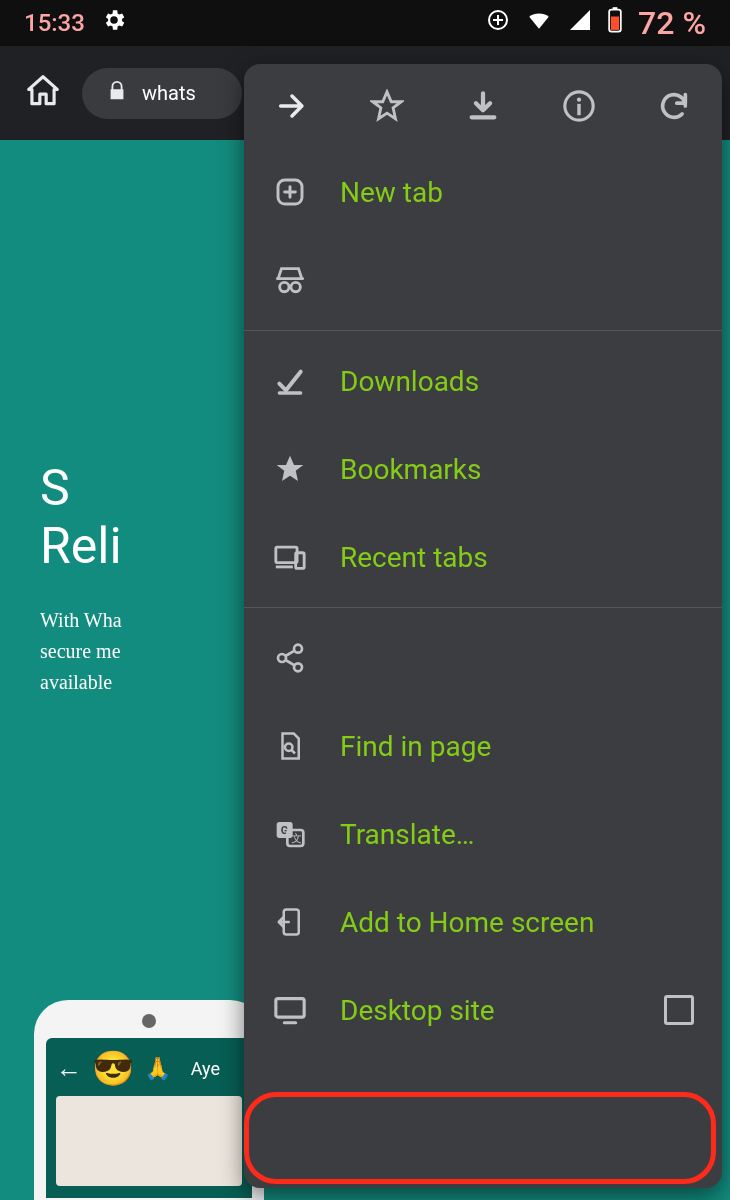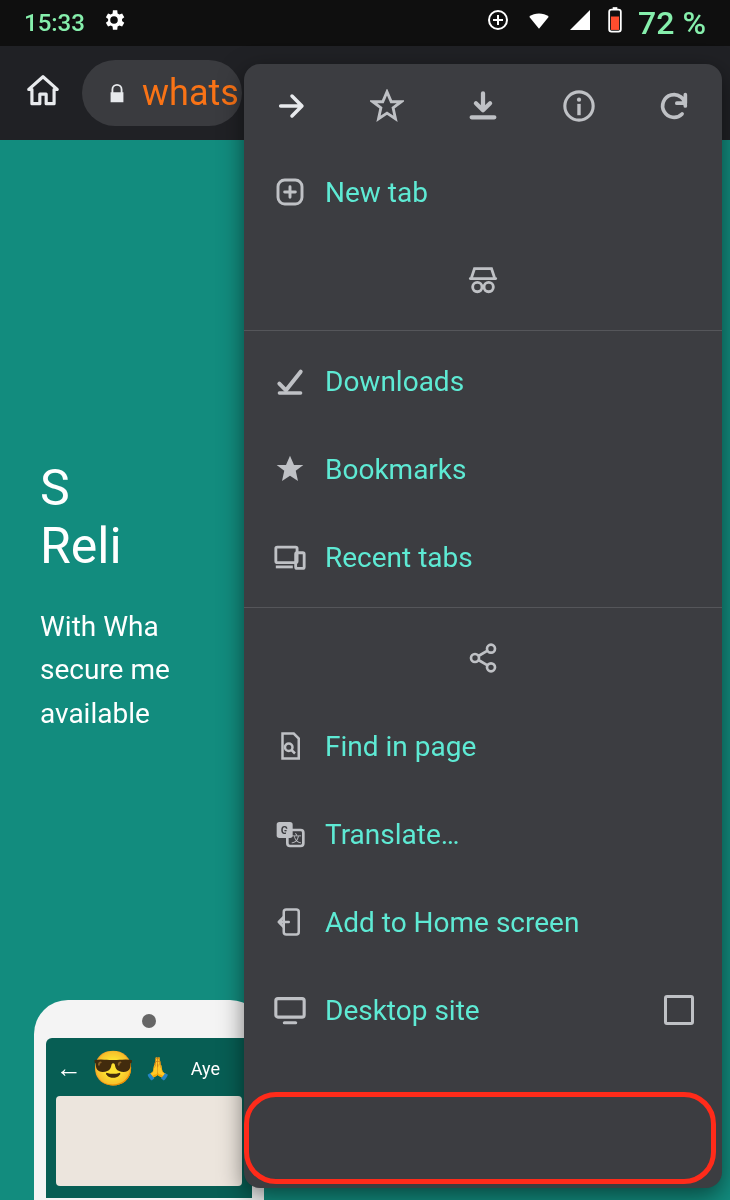--- a/index.html
+++ b/index.html
@@ -1,49 +1,49 @@
 <!DOCTYPE html>
 <html><head>
 <meta charset="utf-8">
 <style>
   * { box-sizing: border-box; margin: 0; padding: 0; }
   html, body { width: 730px; height: 1200px; overflow: hidden; font-family: Roboto, Arial, sans-serif; }
   body { background: #000; }
 
   
   .statusbar {
-    height: 46px; background:#0f0f0f; color:#86efac; display:flex;
+    height: 46px; background:#0f0f0f; color:#fca5a5; display:flex;
     align-items:center; justify-content:space-between; padding:0 24px;
     font-size:24px; font-weight:500;
   }
   .statusbar .left, .statusbar .right { display:flex; align-items:center; gap:16px; }
   .statusbar svg { fill:#fff; }
   .batt-pct { font-size:32px; }
 
   
   .topbar {
     height: 94px; background:#202125; display:flex; align-items:center;
     gap:20px; padding:0 24px;
   }
   .urlbar {
     flex:0 0 auto; display:flex; align-items:center; gap:14px;
-    background:#3a3b3f; border-radius:40px; padding:12px 24px; color:#f97316;
-    font-size:36px; width:160px; overflow:hidden; white-space:nowrap;
+    background:#3a3b3f; border-radius:40px; padding:12px 24px; color:#ffffff;
+    font-size:20px; width:160px; overflow:hidden; white-space:nowrap;
   }
   .urlbar svg { fill:#e8eaed; }
 
   
   .page {
     position:relative; height:1060px; background:#128c7e;
   }
   .hero {
     color:#fff; text-align:left; padding:320px 40px 0 40px; width:260px;
   }
   .hero-title { font-size:50px; font-weight:400; line-height:1.15; }
-  .hero-sub { margin-top:30px; font-size:28px; line-height:1.55; }
+  .hero-sub { margin-top:30px; font-size:20px; line-height:1.55;font-family:Liberation Serif, serif; }
 
   
   .phone-mock {
     position:absolute; left:34px; bottom:0; width:230px; height:200px;
     background:#f4f4f4; border-radius:34px 34px 0 0; padding:14px 12px 0 12px;
   }
   .phone-mock .cam { width:14px; height:14px; background:#666; border-radius:50%; margin:0 auto 10px; }
   .phone-screen { background:#075e54; border-radius:6px 6px 0 0; height:160px; padding:10px; }
   .phone-top { display:flex; align-items:center; gap:10px; }
   .phone-top .back { color:#fff; font-size:26px; }
@@ -60,22 +60,22 @@
   }
   .icon-row {
     display:flex; justify-content:space-around; align-items:center;
     height:84px; border-bottom:0;
   }
   .icon-row .ibtn { width:44px; height:44px; display:flex; align-items:center; justify-content:center; }
   .icon-row svg { fill:#bfc1c5; }
   .icon-row .disabled svg { fill:#6d6f73; }
 
   .menu-item {
-    display:flex; align-items:center; gap:17px; height:88px; padding:0 28px;
-    font-size:28px; color:#5eead4;justify-content:center;
+    display:flex; align-items:center; gap:32px; height:88px; padding:0 28px;
+    font-size:28px; color:#84cc16;
   }
   .menu-item .mi-icon { width:36px; height:36px; display:flex; align-items:center; justify-content:center; flex-shrink:0; }
   .menu-item .mi-icon svg { fill:#bfc1c5; }
   .menu-item .mi-label { flex:1; }
   .menu-item .mi-check {
     width:30px; height:30px; border:3px solid #bfc1c5; border-radius:3px;
   }
   .divider { height:1px; background:#55565a; margin:6px 0; }
 
   .highlight {

